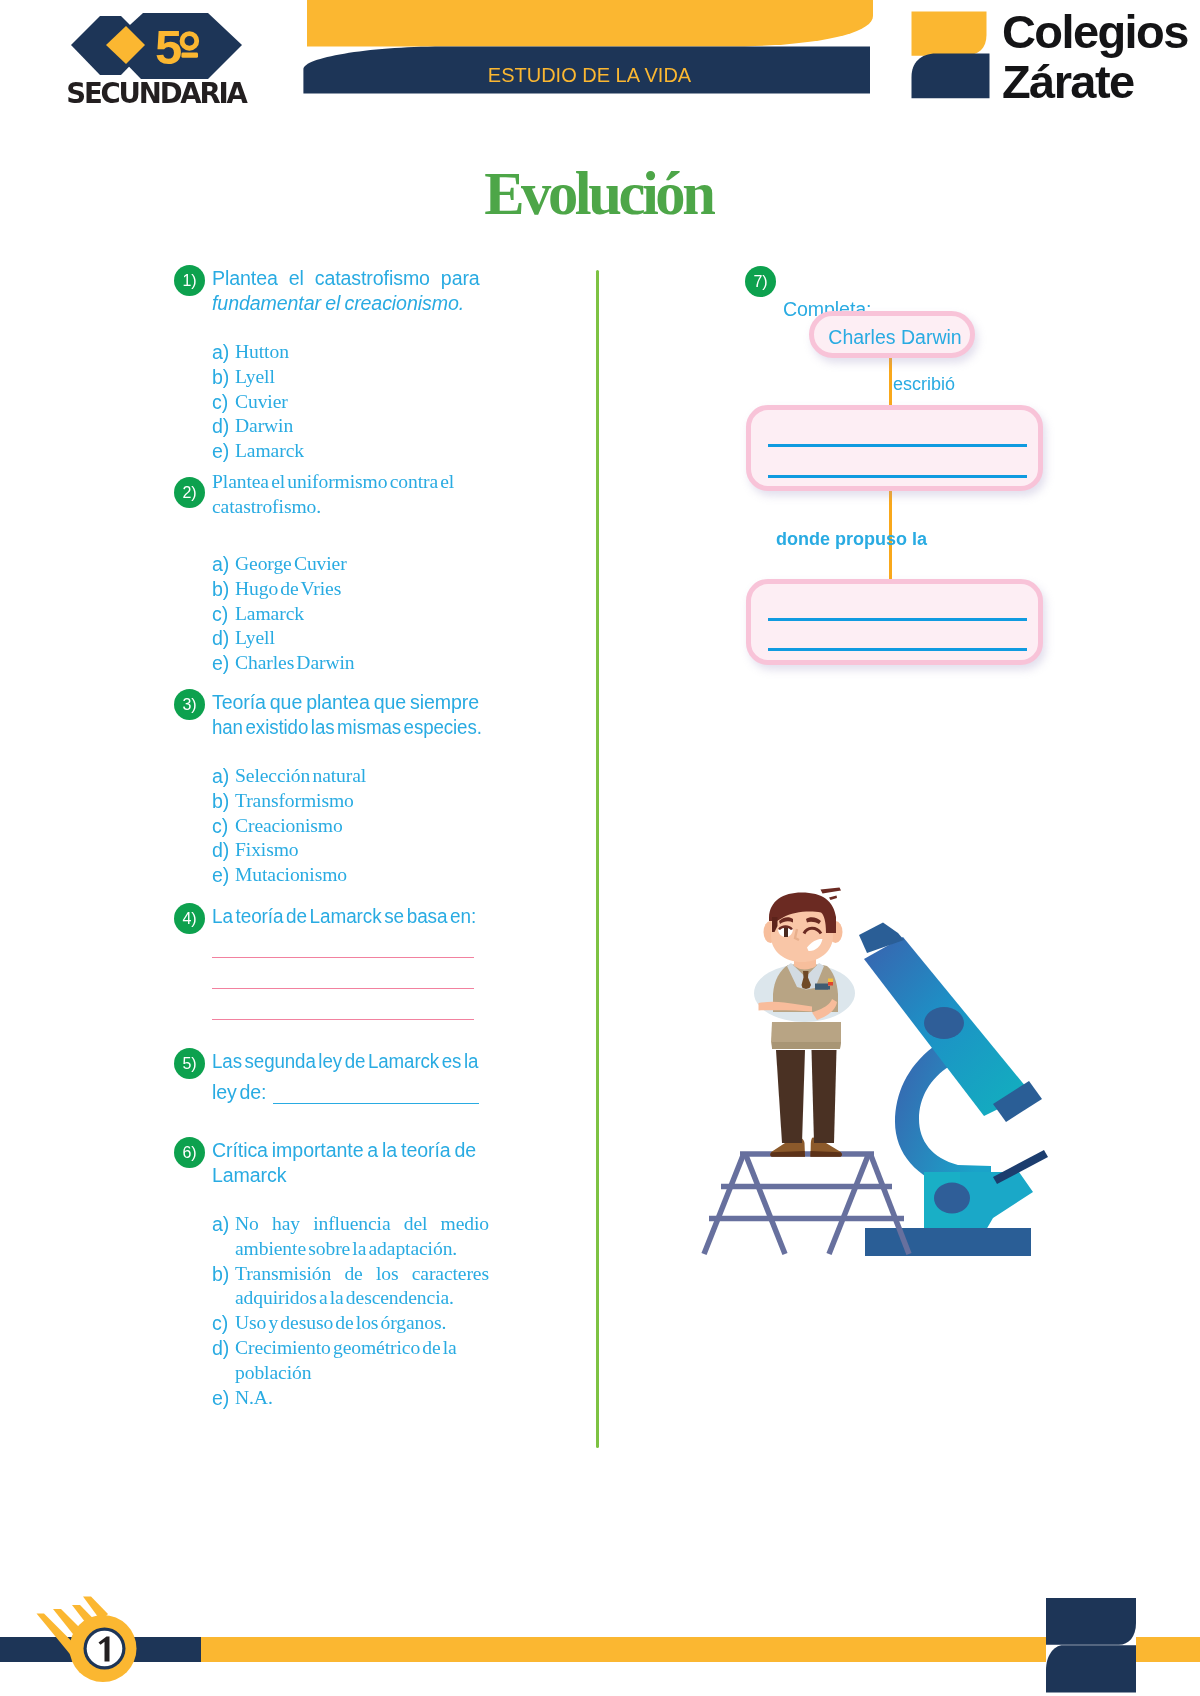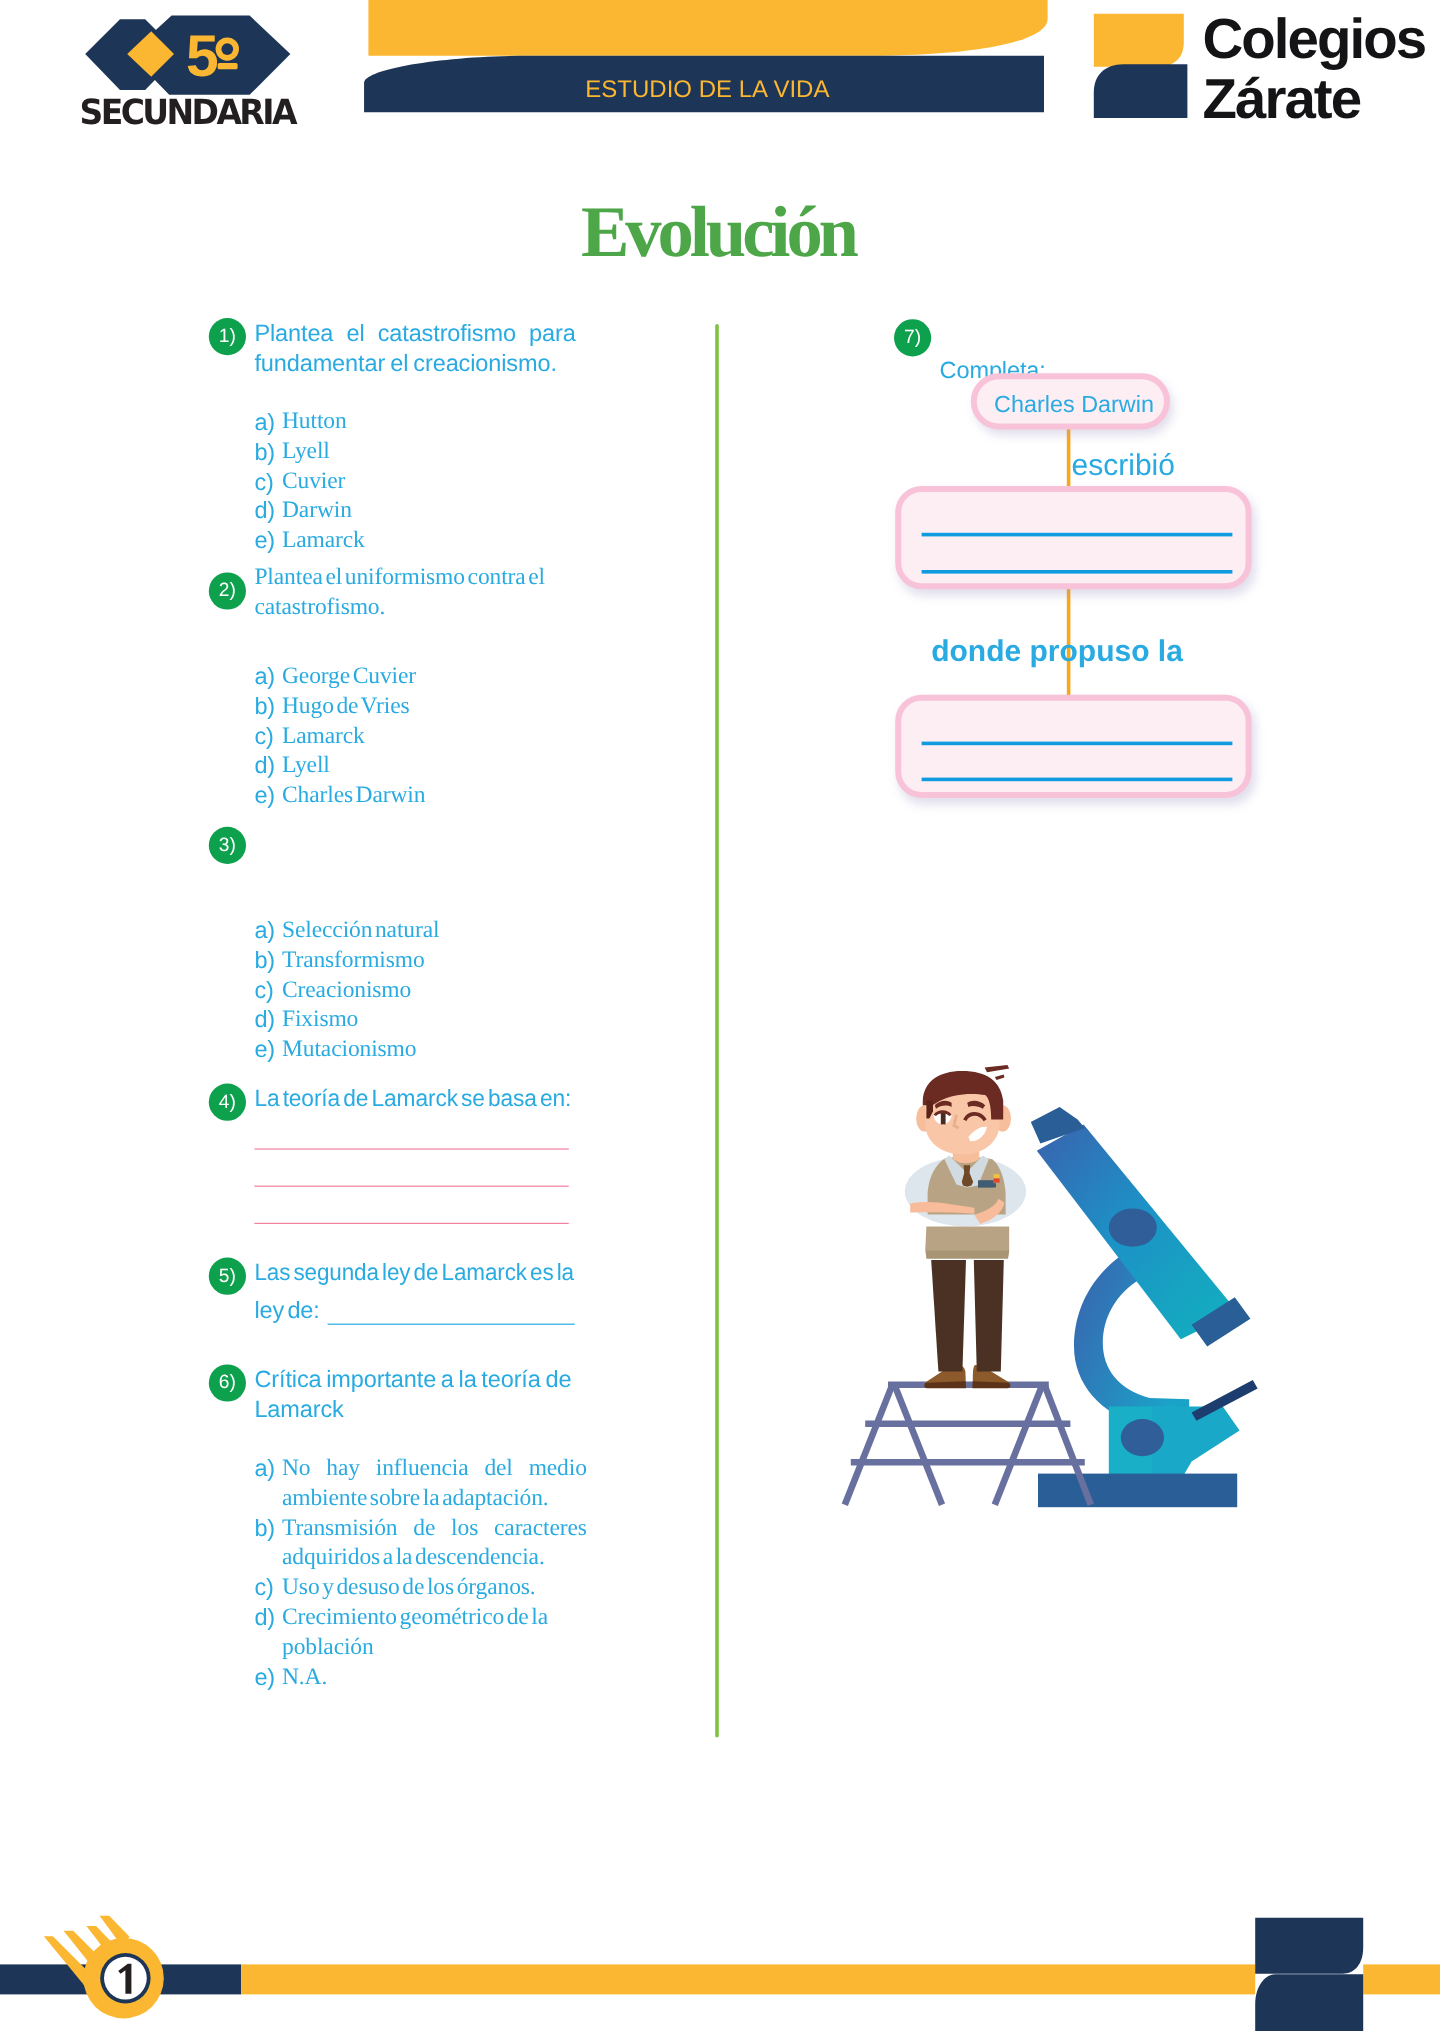--- a/index.html
+++ b/index.html
@@ -50,21 +50,21 @@
   .orow .ot{flex:1;font-family:Liberation Serif, serif;}
   .orow .ot.just{text-align:justify;text-align-last:left;}
   .pinkline{position:absolute;height:0;border-top:1.6px solid #F2819F;}
   .blueline{position:absolute;height:0;border-top:1.8px solid #29ABE2;}
 
   
   .dnode{position:absolute;border:5.2px solid #F8C3D8;background:#FDEEF4;
       border-radius:22px;box-sizing:border-box;box-shadow:3px 5px 8px rgba(160,150,195,.30);}
   .dnodetxt{position:absolute;color:#29ABE2;font-size:19.5px;text-align:center;}
   .dconn{position:absolute;width:4px;background:#F9A81B;}
-  .dlabel{position:absolute;color:#29ABE2;font-size:25px;white-space:nowrap;}
+  .dlabel{position:absolute;color:#29ABE2;font-size:18px;white-space:nowrap;}
   .dline{position:absolute;height:0;border-top:3.3px solid #109BE0;}
 
   
   #illustration{position:absolute;left:690px;top:880px;width:360px;height:400px;}
   #footer-navy{position:absolute;left:0;top:1637px;width:201px;height:25px;background:#1D3557;}
   #footer-yellow{position:absolute;left:201px;top:1637px;width:999px;height:25px;background:#FBB731;}
   #footer-comet{position:absolute;left:25px;top:1595px;width:120px;height:100px;}
   #footer-zmark{position:absolute;left:1043px;top:1598px;width:105px;height:98px;}
   
   #page-number{position:absolute;left:0;top:0;width:0;height:0;overflow:hidden;
@@ -107,21 +107,21 @@
     </svg>
     <div id="brand-line1">Colegios</div>
     <div id="brand-line2">Zárate</div>
   </div>
 
   <div id="page-title">Evolución</div>
 
   <div id="column-divider"></div>
 
   <div class="qnum" style="left:174px;top:265px;">1)</div>
-  <div class="qtext" style="left:212px;top:266px;width:269px;"><span class="ln" style="word-spacing: 5.6px;">Plantea el catastrofismo para</span><br><span class="ln" style="word-spacing: -1.1px;">fundamentar el creacionismo.</span></div>
+  <div class="qtext" style="left:212px;top:266px;width:269px;"><span class="ln" style="word-spacing: 5.6px;">Plantea el catastrofismo para</span><br><span class="ln" style="word-spacing: -1.1px; font-style: italic;">fundamentar el creacionismo.</span></div>
   <div class="olist" style="left:212px;top:340px;width:269px;">
     <div class="orow">
         <span class="ol">a)</span>
         <span class="ot">Hutton</span>
       </div>
     <div class="orow">
         <span class="ol">b)</span>
         <span class="ot">Lyell</span>
       </div>
     <div class="orow">
@@ -157,20 +157,21 @@
         <span class="ol">d)</span>
         <span class="ot">Lyell</span>
       </div>
     <div class="orow">
         <span class="ol">e)</span>
         <span class="ot">Charles Darwin</span>
       </div>
   </div>
 
   <div class="qnum" style="left:174px;top:689px;">3)</div>
+  <div class="qtext" style="left:212px;top:690px;width:270px;"><span class="ln" style="word-spacing: -1.4px; transform: scaleX(1); transform-origin: left center;">Teoría que plantea que siempre</span><br><span class="ln" style="word-spacing: -2.6px; transform: scaleX(0.955); transform-origin: left center;">han existido las mismas especies.</span></div>
   <div class="olist" style="left:212px;top:764px;width:269px;">
     <div class="orow">
         <span class="ol">a)</span>
         <span class="ot">Selección natural</span>
       </div>
     <div class="orow">
         <span class="ol">b)</span>
         <span class="ot">Transformismo</span>
       </div>
     <div class="orow">

